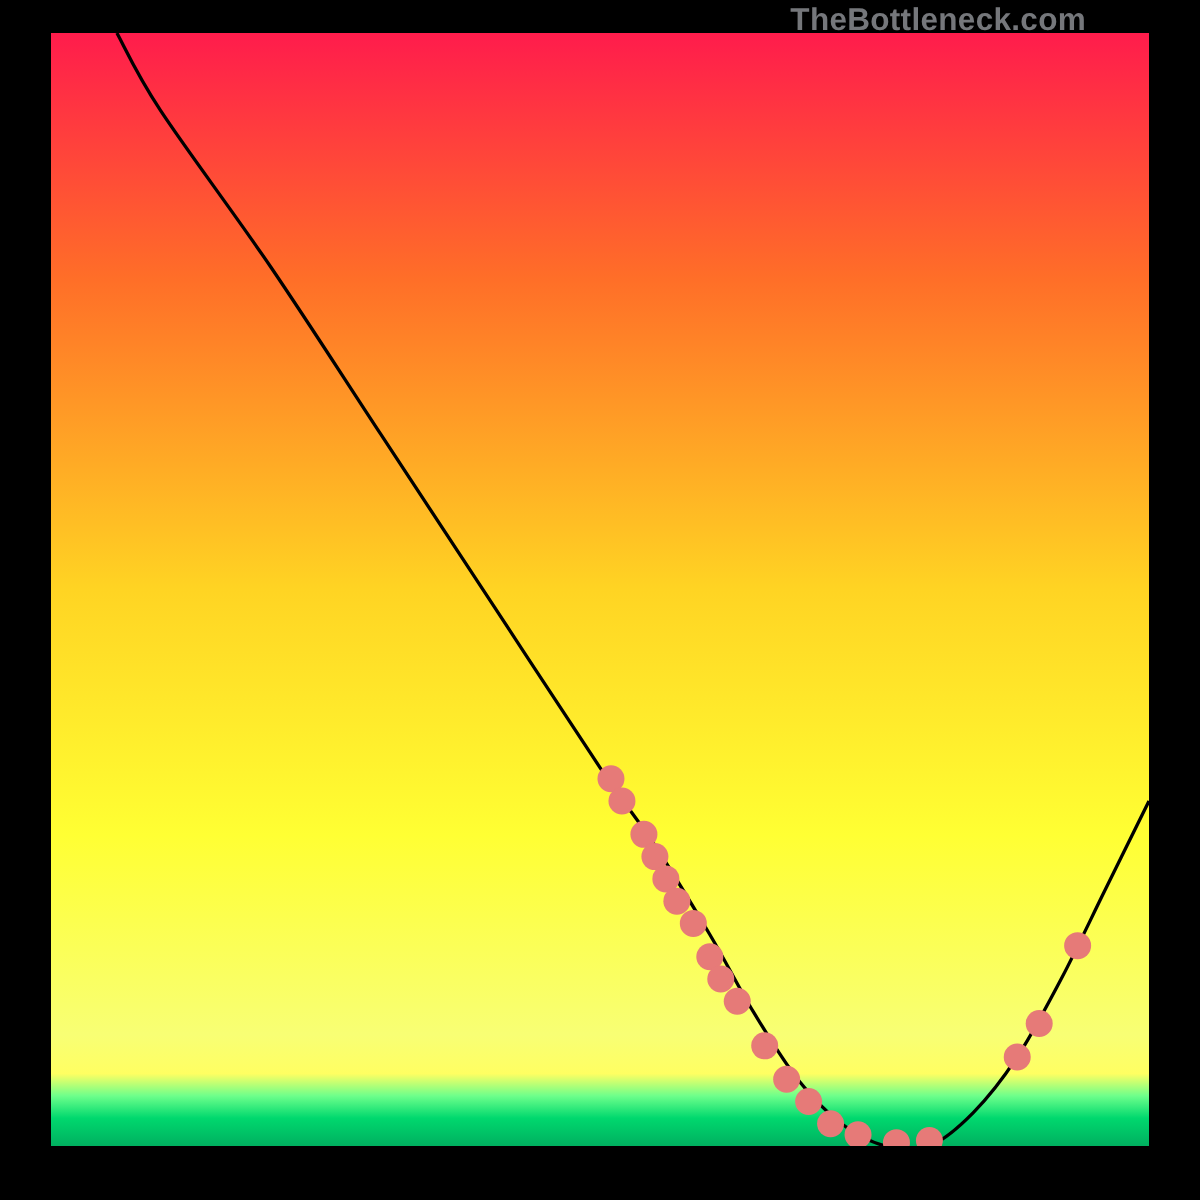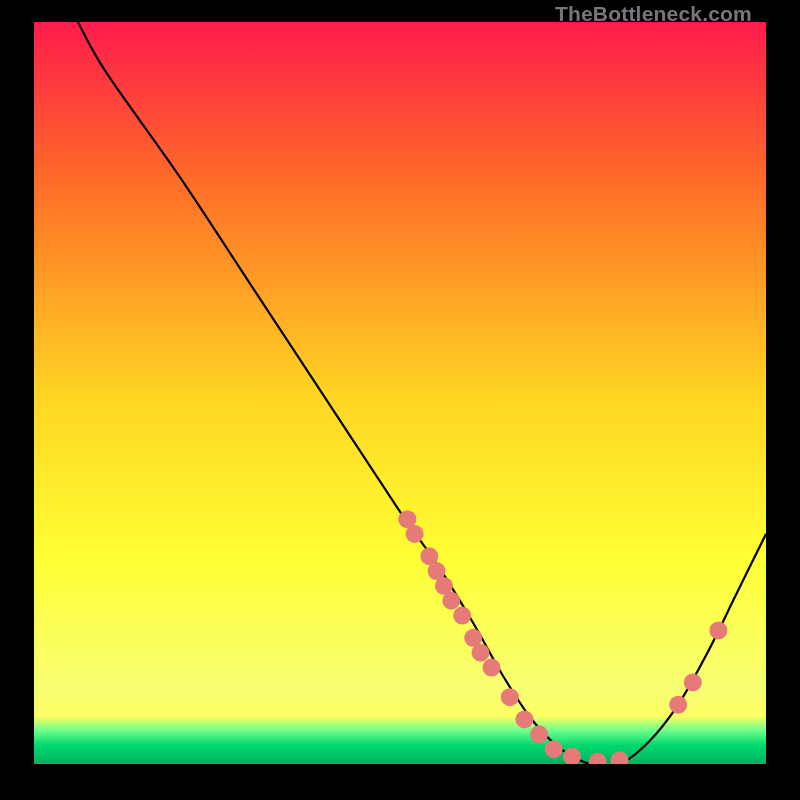--- a/index.html
+++ b/index.html
@@ -10,21 +10,20 @@
     background: #000;
     overflow: hidden;
   }
   .frame {
     position: absolute;
     left: 0;
     top: 0;
     width: 764px;
     height: 800px;
     background: #000;
-    padding-left: 28px;
   }
   .plot {
     position: absolute;
     left: 34px;
     top: 22px;
     width: 732px;
     height: 742px;
   }
   .watermark {
     position: absolute;

